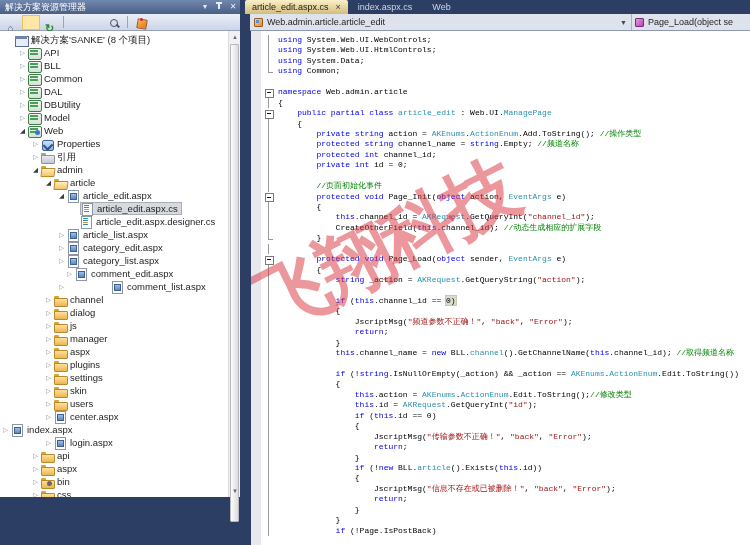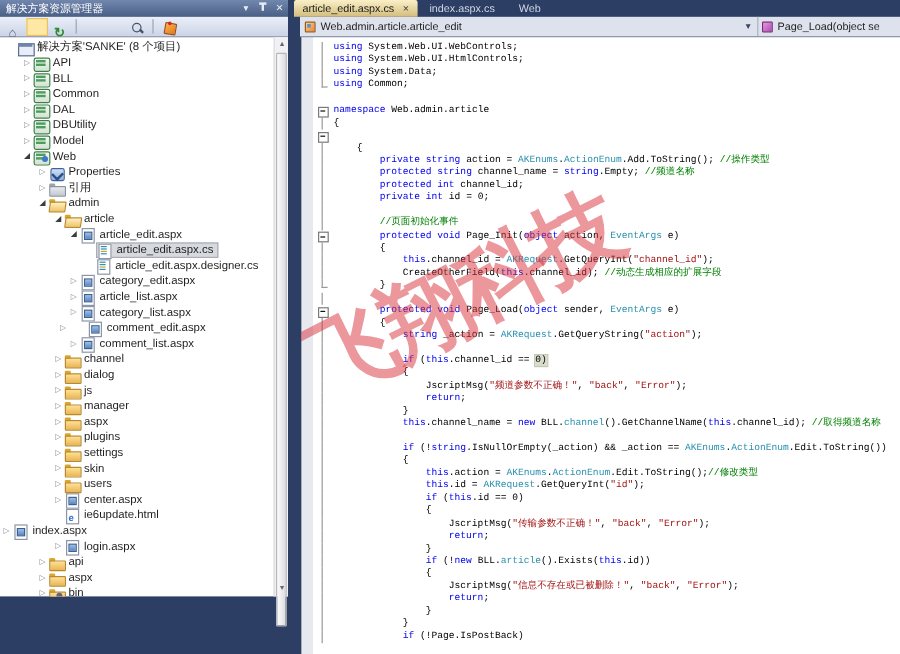--- a/index.html
+++ b/index.html
@@ -258,45 +258,45 @@
         <span class="exp"></span>
         <span class="selwrap">
           <span class="i i-cs"></span>
           <span>article_edit.aspx.designer.cs</span>
         </span>
       </div>
       <div class="row" style="padding-left: 56px;">
         <span class="exp">▷</span>
         <span class="selwrap">
           <span class="i i-aspx"></span>
+          <span>article_list.aspx</span>
+        </span>
+      </div>
+      <div class="row" style="padding-left: 56px;">
+        <span class="exp">▷</span>
+        <span class="selwrap">
+          <span class="i i-aspx"></span>
           <span>category_edit.aspx</span>
         </span>
       </div>
       <div class="row" style="padding-left: 56px;">
         <span class="exp">▷</span>
         <span class="selwrap">
           <span class="i i-aspx"></span>
-          <span>article_list.aspx</span>
-        </span>
-      </div>
-      <div class="row" style="padding-left: 56px;">
-        <span class="exp">▷</span>
-        <span class="selwrap">
-          <span class="i i-aspx"></span>
           <span>category_list.aspx</span>
         </span>
       </div>
-      <div class="row" style="padding-left: 47px; gap: 15px;">
+      <div class="row" style="padding-left: 64px;">
         <span class="exp">▷</span>
         <span class="selwrap">
           <span class="i i-aspx"></span>
           <span>comment_edit.aspx</span>
         </span>
       </div>
-      <div class="row" style="padding-left: 56px;">
+      <div class="row" style="padding-left: 56px; gap: 44px;">
         <span class="exp">▷</span>
         <span class="selwrap">
           <span class="i i-aspx"></span>
           <span>comment_list.aspx</span>
         </span>
       </div>
       <div class="row" style="padding-left: 43px;">
         <span class="exp">▷</span>
         <span class="selwrap">
           <span class="i i-folder"></span>
@@ -357,27 +357,20 @@
         <span class="selwrap">
           <span class="i i-folder"></span>
           <span>users</span>
         </span>
       </div>
       <div class="row" style="padding-left: 43px;">
         <span class="exp">▷</span>
         <span class="selwrap">
           <span class="i i-aspx"></span>
           <span>center.aspx</span>
-        </span>
-      </div>
-      <div class="row" style="padding-left: 43px;">
-        <span class="exp"></span>
-        <span class="selwrap">
-          <span class="i i-html"></span>
-          <span>ie6update.html</span>
         </span>
       </div>
       <div class="row" style="">
         <span class="exp">▷</span>
         <span class="selwrap">
           <span class="i i-aspx"></span>
           <span>index.aspx</span>
         </span>
       </div>
       <div class="row" style="padding-left: 43px;">
@@ -486,20 +479,21 @@
       <div class="cl">
         <span class="g gb"></span>
         <span class="t"><span class="kw">namespace</span><span class="pl"> Web.admin.article</span></span>
       </div>
       <div class="cl">
         <span class="g gl"></span>
         <span class="t"><span class="pl">{</span></span>
       </div>
       <div class="cl">
         <span class="g gb"></span>
+        <span class="t"><span class="pl">    </span><span class="kw">public</span><span class="pl"> </span><span class="kw">partial</span><span class="pl"> </span><span class="kw">class</span><span class="pl"> </span><span class="ty">article_edit</span><span class="pl"> : Web.UI.</span><span class="ty">ManagePage</span></span>
       </div>
       <div class="cl">
         <span class="g gl"></span>
         <span class="t"><span class="pl">    {</span></span>
       </div>
       <div class="cl">
         <span class="g gl"></span>
         <span class="t"><span class="pl">        </span><span class="kw">private</span><span class="pl"> </span><span class="kw">string</span><span class="pl"> action = </span><span class="ty">AKEnums</span><span class="pl">.</span><span class="ty">ActionEnum</span><span class="pl">.Add.ToString(); </span><span class="cm">//操作类型</span></span>
       </div>
       <div class="cl">

